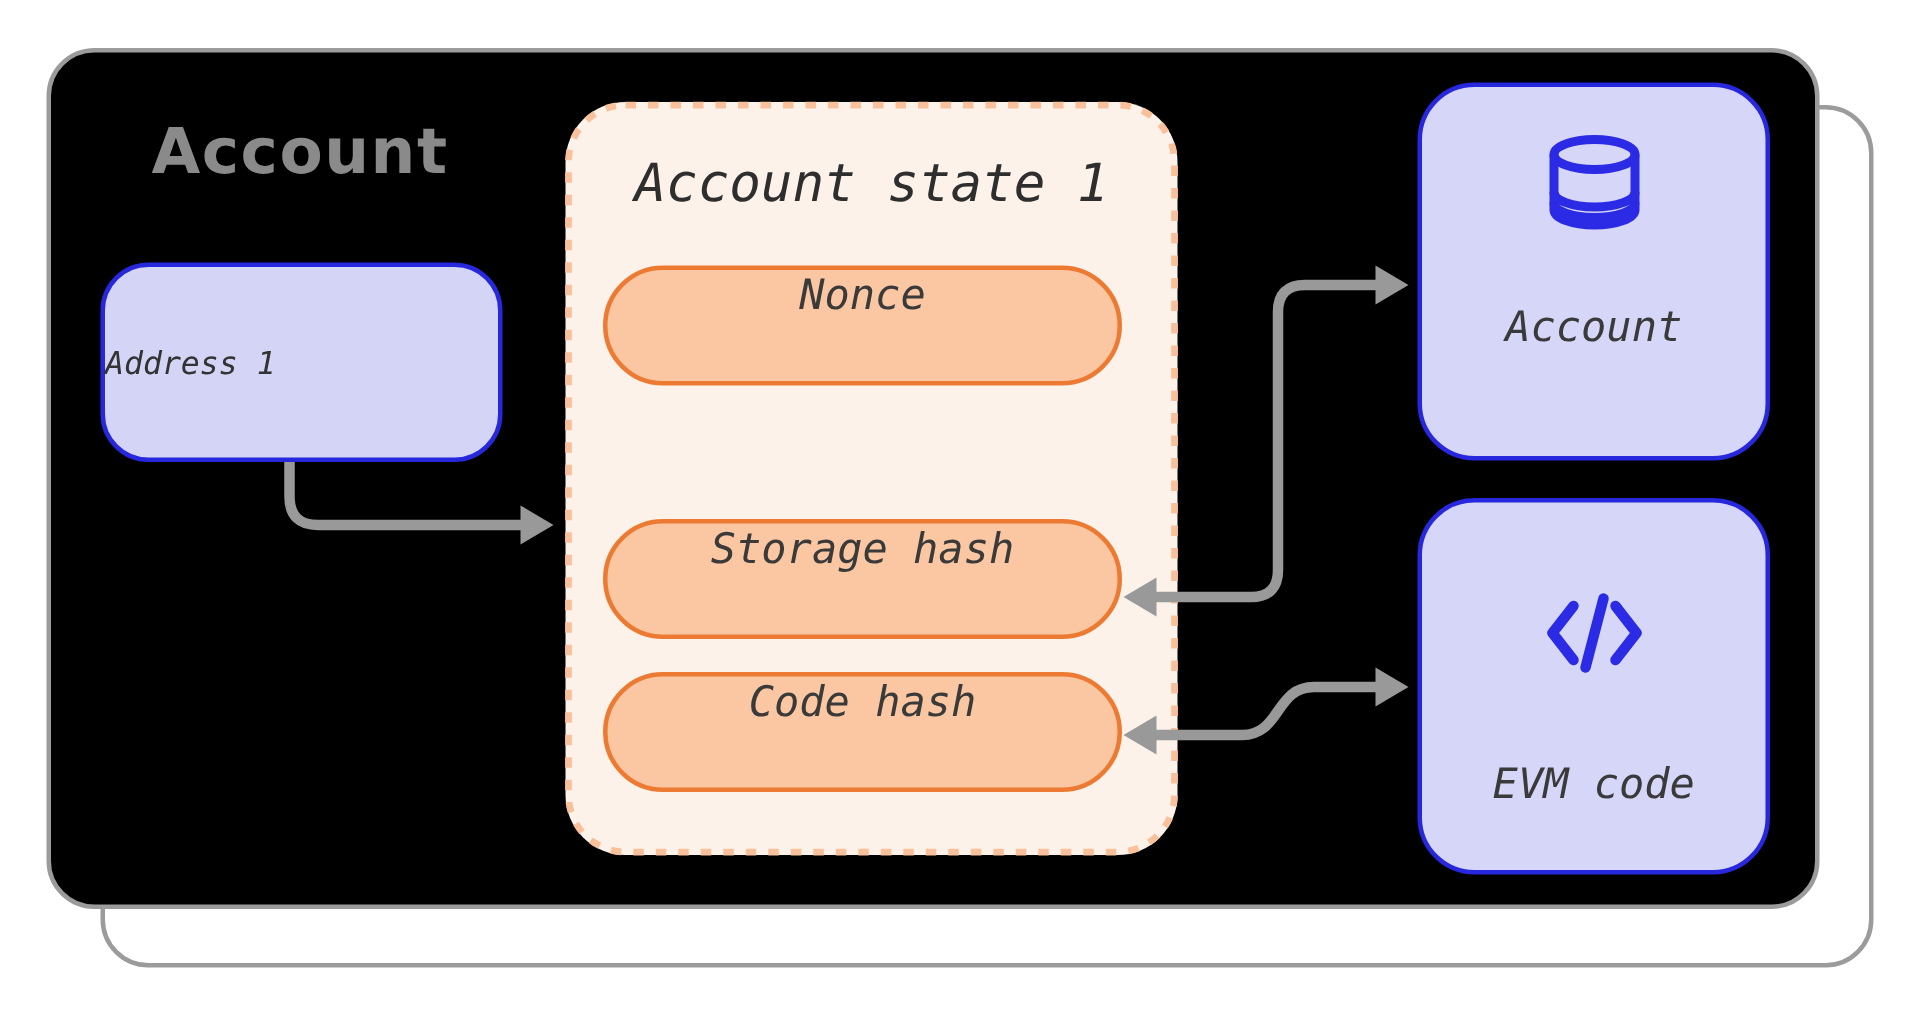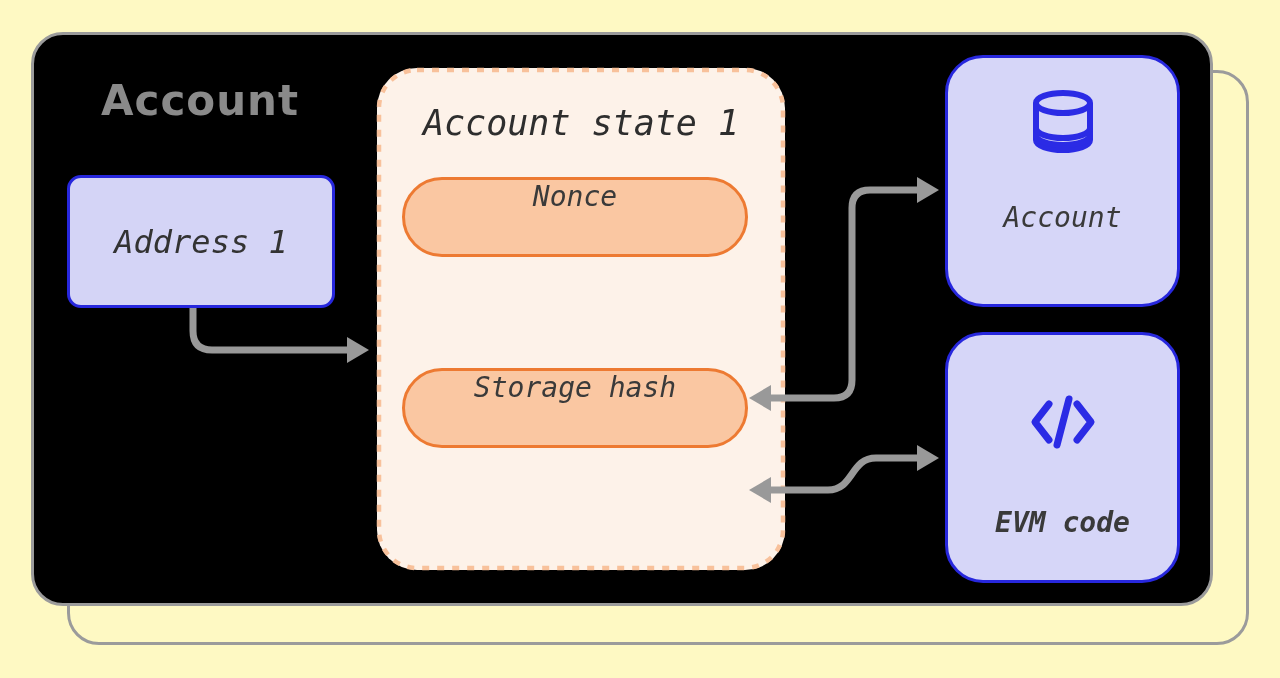--- a/index.html
+++ b/index.html
@@ -1,20 +1,20 @@
 <!DOCTYPE html>
 <html><head>
 <meta charset="utf-8">
 <style>
   html, body { margin: 0; padding: 0; background: #000; }
   .stage {
     position: relative;
     width: 1280px;
     height: 678px;
-    background: #fef9c3;
+    background: #ffffff;
     overflow: hidden;
     font-family: "DejaVu Sans Mono", monospace;
   }
   .shadow-rect {
     position: absolute;
     left: 67px; top: 70px;
     width: 1176px; height: 569px;
     border: 3px solid #9b9b9b;
     border-radius: 32px;
   }
@@ -34,24 +34,24 @@
     font-size: 42px;
     color: #8a8a8a;
     letter-spacing: 1px;
   }
   .address-box {
     position: absolute;
     left: 67px; top: 175px;
     width: 262px; height: 127px;
     background: #d4d4f6;
     border: 3px solid #2727dd;
-    border-radius: 14px;
-    display: flex; align-items: center; justify-content: center;
+    border-radius: 32px;
+    display: flex; align-items: center; 
     font-style: italic;
-    font-size: 32px;
+    font-size: 21px;
     color: #333333;
   }
   .state-box {
     position: absolute;
     left: 377px; top: 68px;
     width: 408px; height: 502px;
     background: #fdf2e9;
     border-radius: 40px;
   }
   .state-title {
@@ -70,21 +70,21 @@
     background: #fac7a2;
     border: 3px solid #ed7a32;
     border-radius: 40px;
     display: flex; justify-content: center;
     font-style: italic;
     font-size: 28px;
     color: #3a3a3a;
   }
   .pill-0 { top: 177px; }
   .pill-1 { top: 267px; }
-  .pill-2 { top: 368px; }
+  .pill-2 { top: 346px; }
   .pill-3 { top: 448px; }
   .side-box {
     position: absolute;
     left: 945px;
     width: 229px;
     background: #d6d6f8;
     border: 3px solid #2727dd;
     border-radius: 38px;
   }
   .storage-box { top: 55px; height: 246px; }
@@ -95,21 +95,21 @@
   .side-label {
     position: absolute;
     left: 0; width: 100%;
     text-align: center;
     font-style: italic;
     font-size: 28px;
     line-height: 43px;
     color: #3a3a3a;
   }
   .storage-label { top: 138px; }
-  .evm-label { top: 166px; font-weight: bold; }
+  .evm-label { top: 166px; }
   .overlay {
     position: absolute;
     left: 0; top: 0;
     width: 1280px; height: 678px;
     pointer-events: none;
   }
 </style>
 </head>
 <body>
 
@@ -125,20 +125,23 @@
   </div>
 
   <div class="state-box"></div>
   <div class="state-title">Account state 1</div>
 
   <div class="pill pill-0">
     <span>Nonce</span>
   </div>
   <div class="pill pill-2">
     <span>Storage hash</span>
+  </div>
+  <div class="pill pill-3">
+    <span>Code hash</span>
   </div>
 
   <div class="side-box storage-box">
     <svg class="side-icon db-icon" width="62" height="74" viewBox="0 0 62 74" fill="none">
       <ellipse cx="31" cy="13" rx="27" ry="10" stroke="#2b2be5" stroke-width="6"></ellipse>
       <path d="M4 13 V50 A27 10 0 0 0 58 50 V13" stroke="#2b2be5" stroke-width="6"></path>
       <path d="M4 38 A27 10 0 0 0 58 38" stroke="#2b2be5" stroke-width="6"></path>
       <path d="M4 45 A27 10 0 0 0 58 45" stroke="#2b2be5" stroke-width="6"></path>
     </svg>
     <div class="side-label storage-label">

